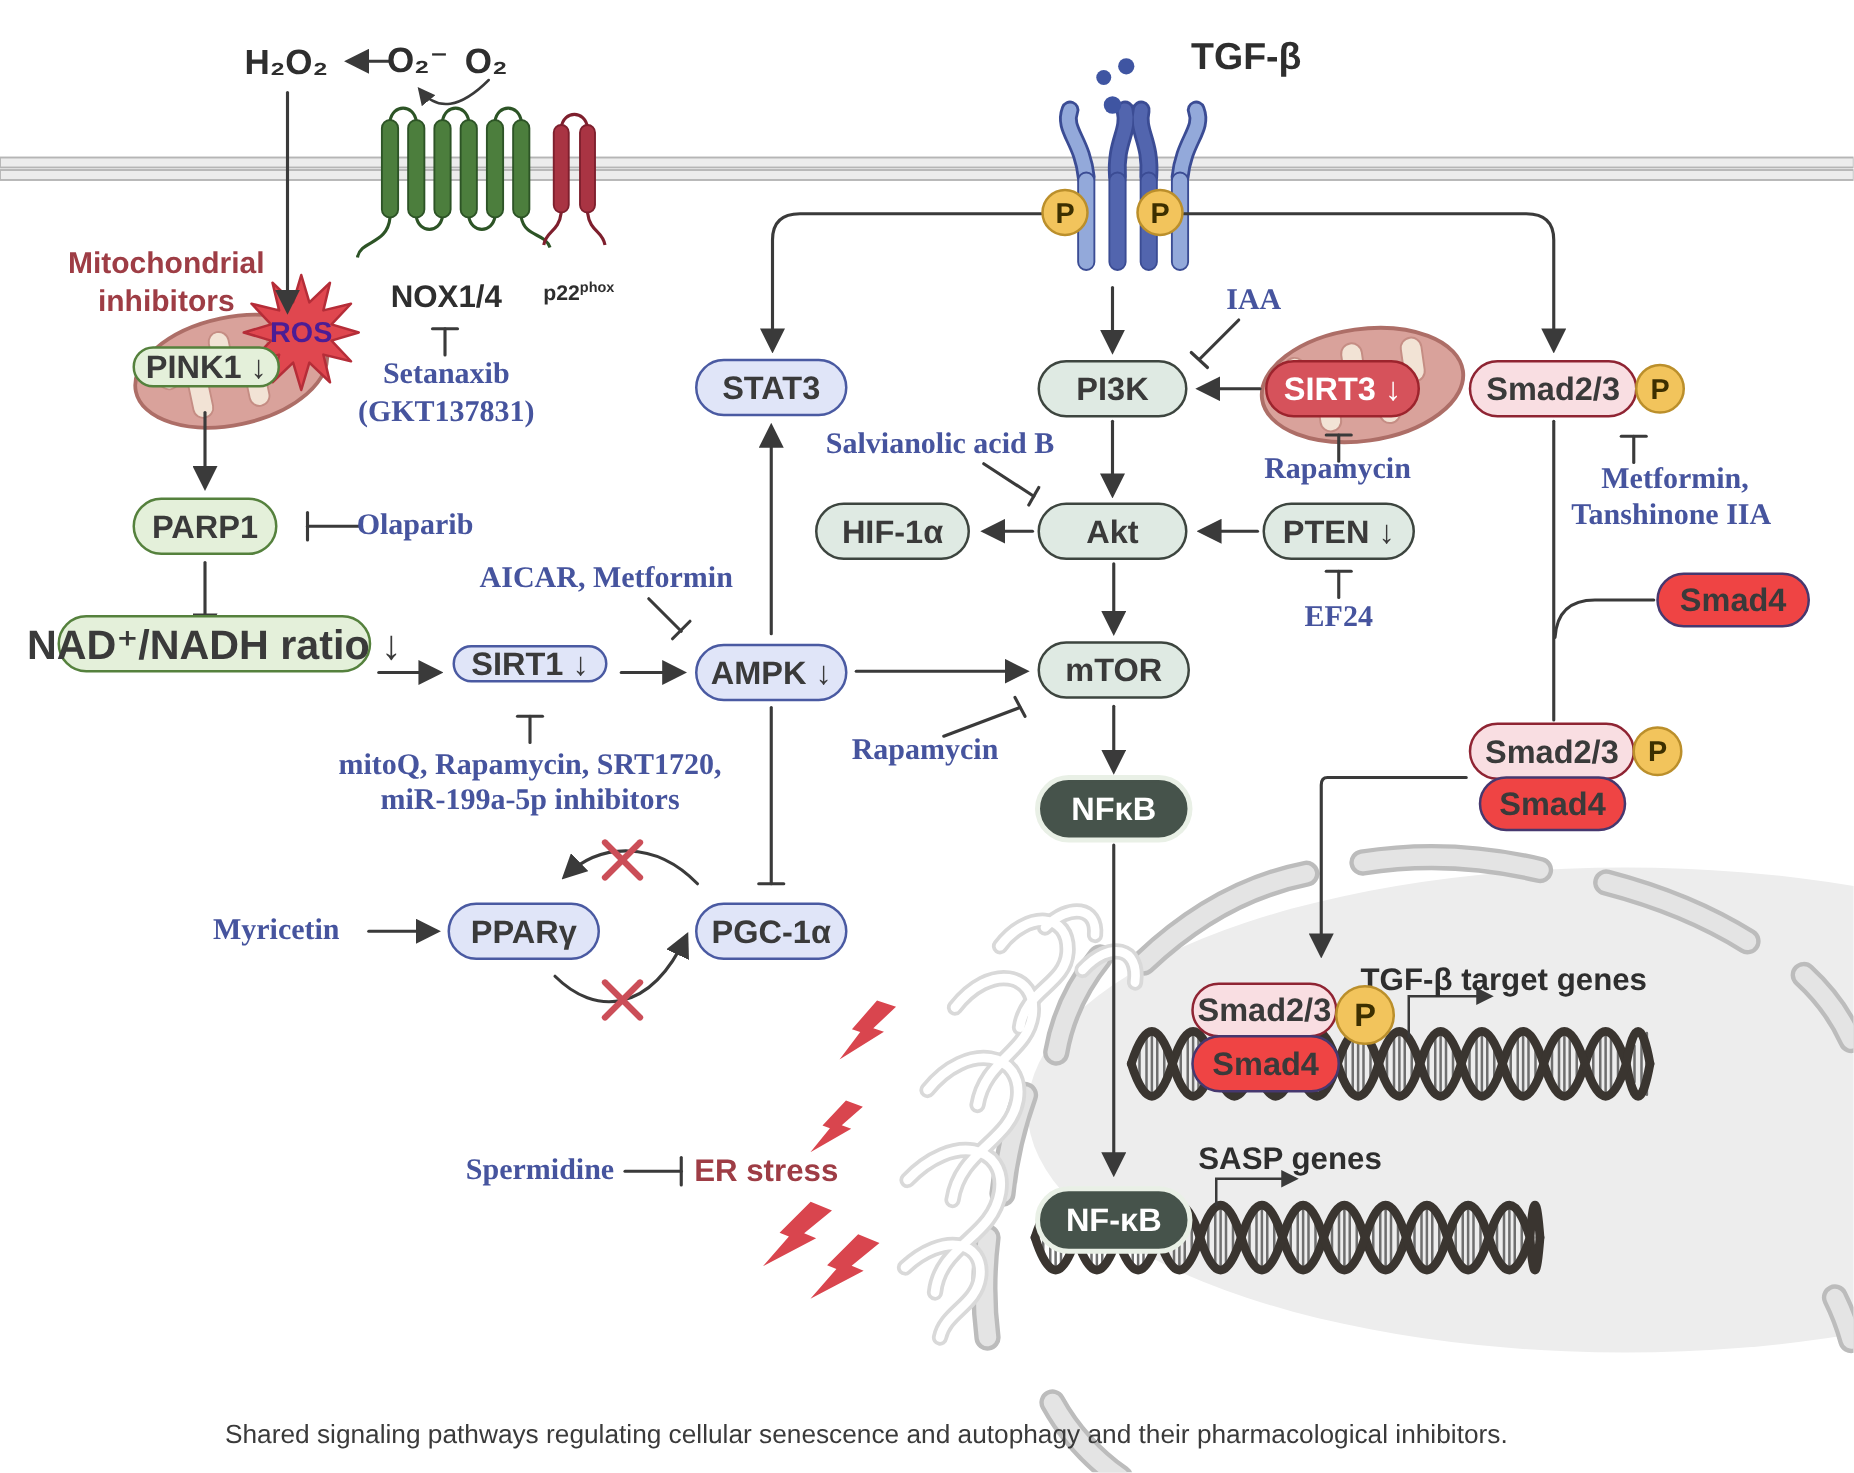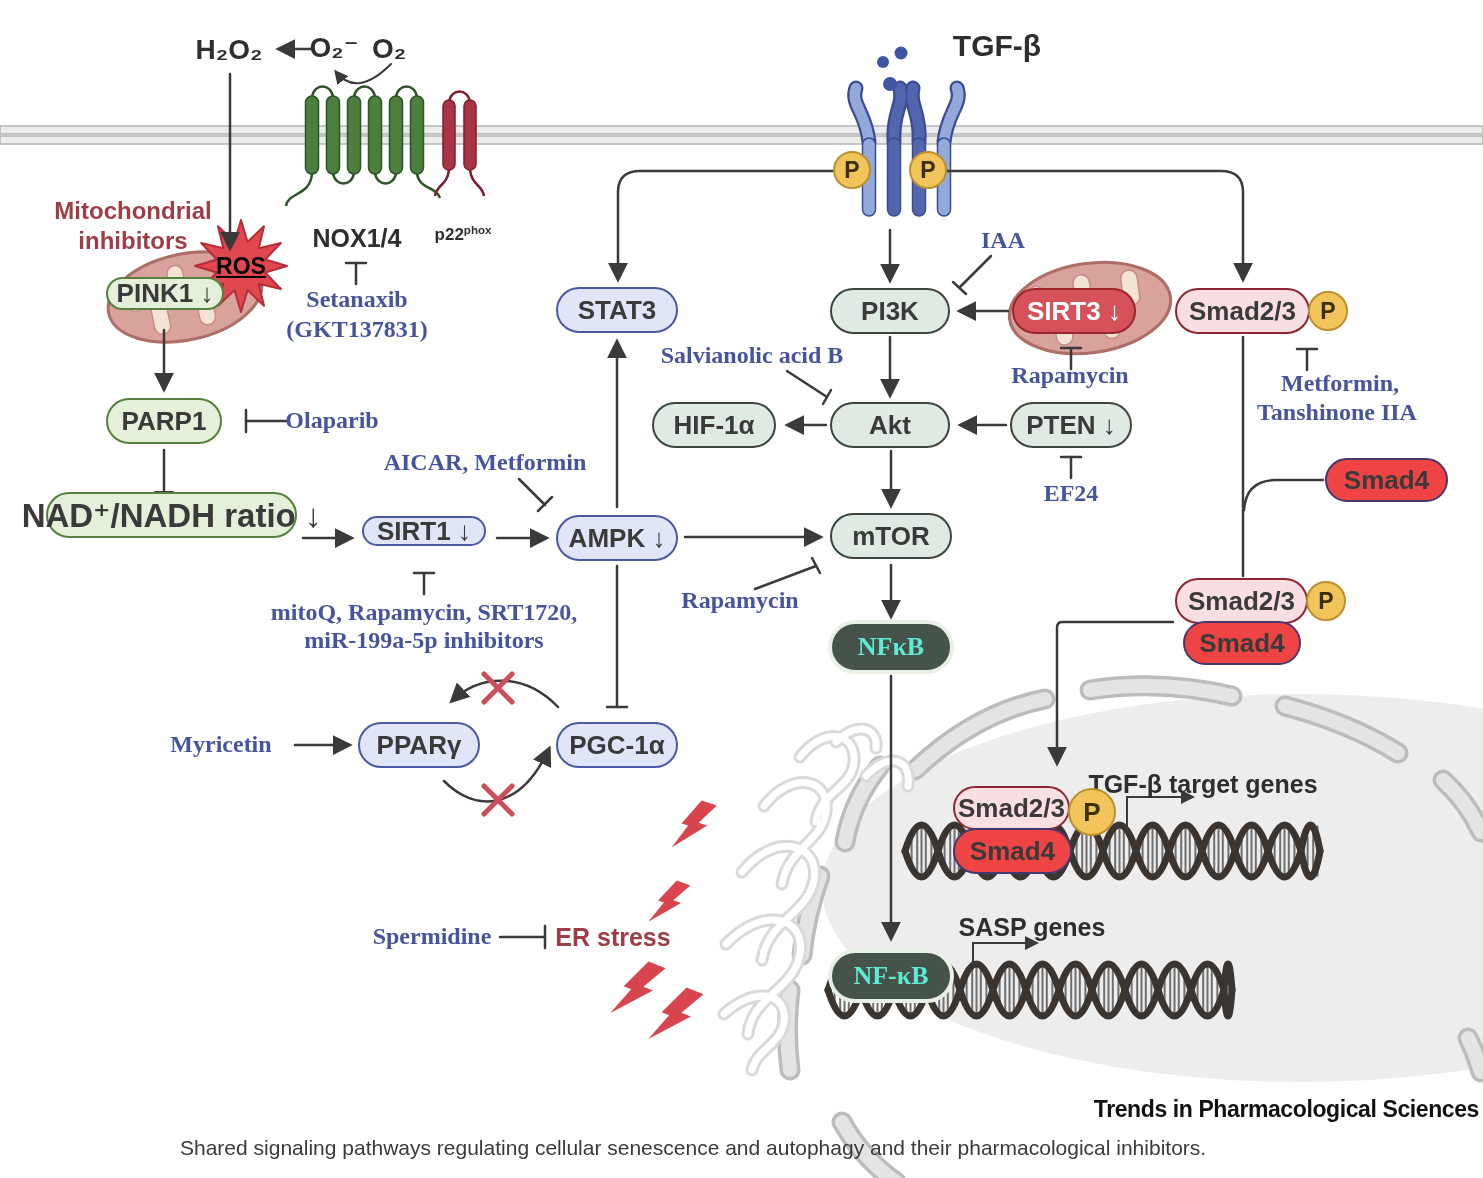--- a/index.html
+++ b/index.html
@@ -3,30 +3,30 @@
 <meta charset="utf-8">
 <style>
   html,body{margin:0;padding:0;background:#fff;}
   .canvas{position:relative;width:1483px;height:1178px;background:#ffffff;overflow:hidden;
           font-family:"Liberation Sans","DejaVu Sans",sans-serif;}
   svg.layer{position:absolute;left:0;top:0;}
   .lbl{position:absolute;transform:translate(-50%,-50%);white-space:nowrap;font-weight:700;line-height:1.05;}
   .lbl.black{color:#2e2e2e;}
   .lbl.blue{color:#46549e;font-size:24px;font-family:Liberation Serif, serif;}
   .lbl.dred{color:#9e3d45;font-size:24px;}
-  .lbl.white{color:#000000;text-decoration:underline;}
+  .lbl.white{color:#4c1d95;}
   .lbl .sup{font-size:68%;vertical-align:super;}
   .node{position:absolute;display:flex;align-items:center;justify-content:center;
         border-radius:24px;font-weight:700;font-size:26px;color:#3a3a3a;
         border:2.5px solid #444;white-space:nowrap;box-sizing:border-box;}
   .node.green{background:#e4f0da;border-color:#55813d;}
   .node.blue{background:#e0e5f8;border-color:#4a5aa2;}
   .node.teal{background:#dfeae3;border-color:#3d453f;}
   .node.red{background:#d6525b;border-color:#9c242d;color:#fff;}
-  .node.dark{background:#46534b;border-color:#46534b;color:#5eead4;box-shadow:0 0 0 4px #e9f0e6;font-family:Liberation Serif, serif;}
+  .node.dark{background:#46534b;border-color:#46534b;color:#ffffff;box-shadow:0 0 0 4px #e9f0e6;}
   .node.pink{background:#f9dee2;border-color:#8f2433;}
   .node.purple{background:#ef4444;border-color:#46386f;}
   .pbadge{position:absolute;border-radius:50%;background:#f2c45c;border:2.5px solid #bb8f2b;
           color:#3c2f00;font-weight:700;display:flex;align-items:center;justify-content:center;
           font-size:23px;box-sizing:border-box;}
   .journal{position:absolute;right:4px;top:1096px;font-size:23px;font-weight:700;color:#111;letter-spacing:-0.4px;}
   .caption{position:absolute;left:180px;top:1136px;font-size:21px;font-weight:400;color:#3a3a3a;}
 </style>
 </head>
 <body>
@@ -297,16 +297,15 @@
 <div class="node blue" style="left:358px;top:722px;width:122px;height:46px">PPARγ</div>
 <div class="node blue" style="left:556px;top:722px;width:122px;height:46px">PGC-1α</div>
 <div class="node pink" style="left:953px;top:786px;width:117px;height:44px">Smad2/3</div>
 <div class="pbadge" style="left:1068px;top:788px;width:48px;height:48px;font-size:26px">P</div>
 <div class="node purple" style="left:953px;top:828px;width:119px;height:46px">Smad4</div>
 <div class="node dark" style="left:832px;top:953px;width:118px;height:46px">NF-κB</div>
 
 <div class="pbadge" style="left:833px;top:151px;width:38px;height:38px">P</div>
 <div class="pbadge" style="left:909px;top:151px;width:38px;height:38px">P</div>
 
-<div class="journal">Trends in Pharmacological Sciences</div>
 <div class="caption">Shared signaling pathways regulating cellular senescence and autophagy and their pharmacological inhibitors.</div>
 
 </div>
 
 </body></html>

